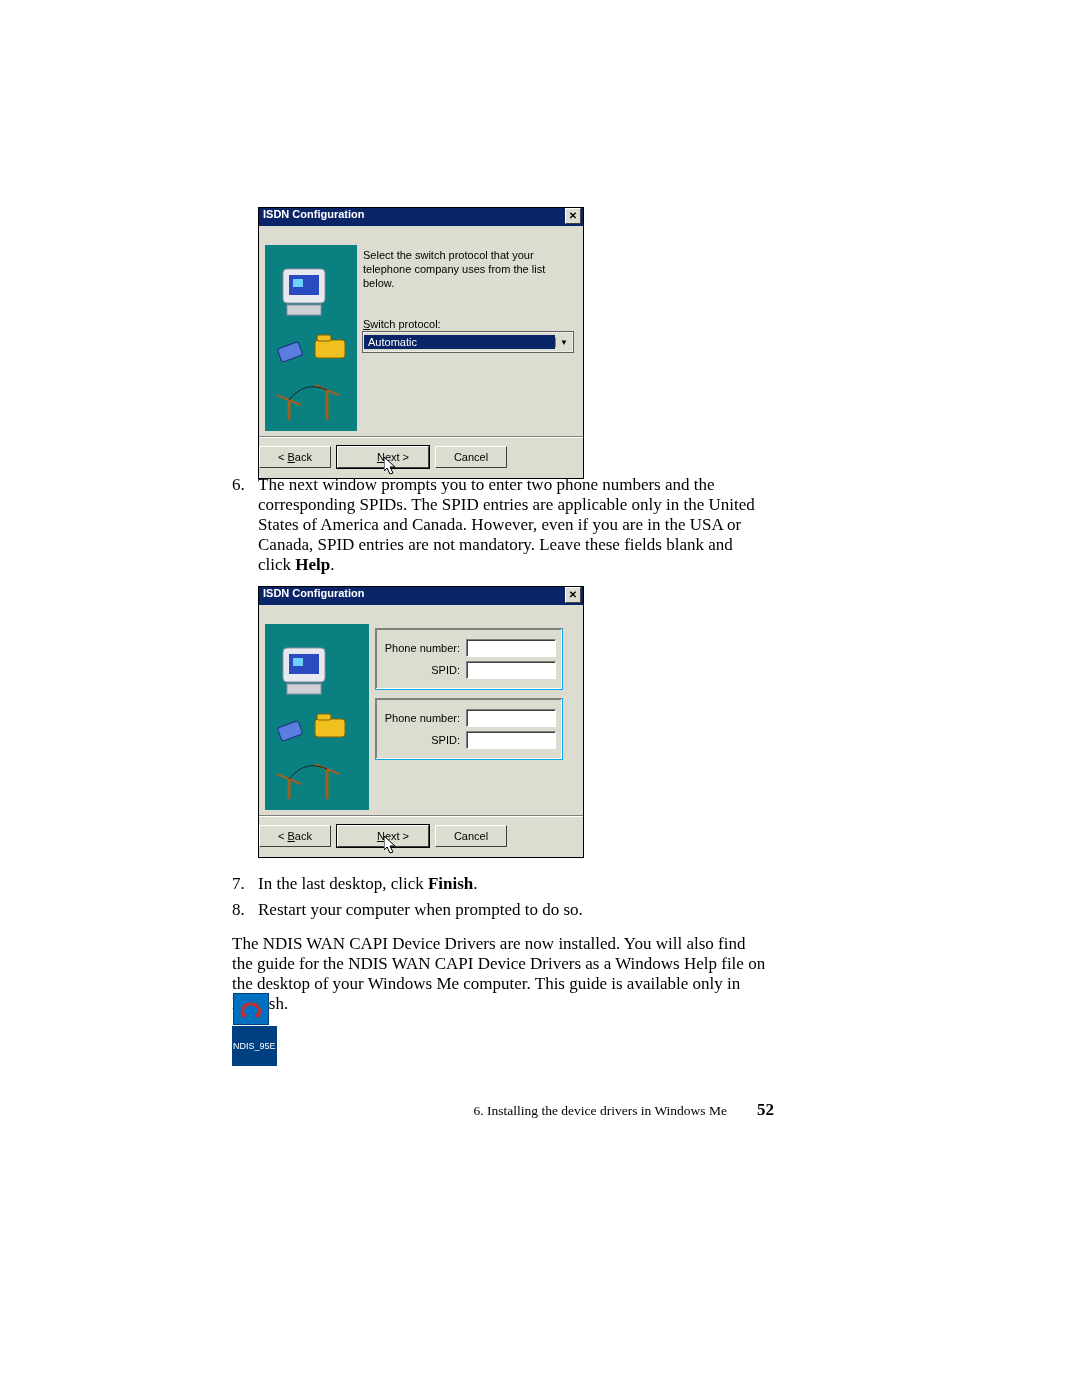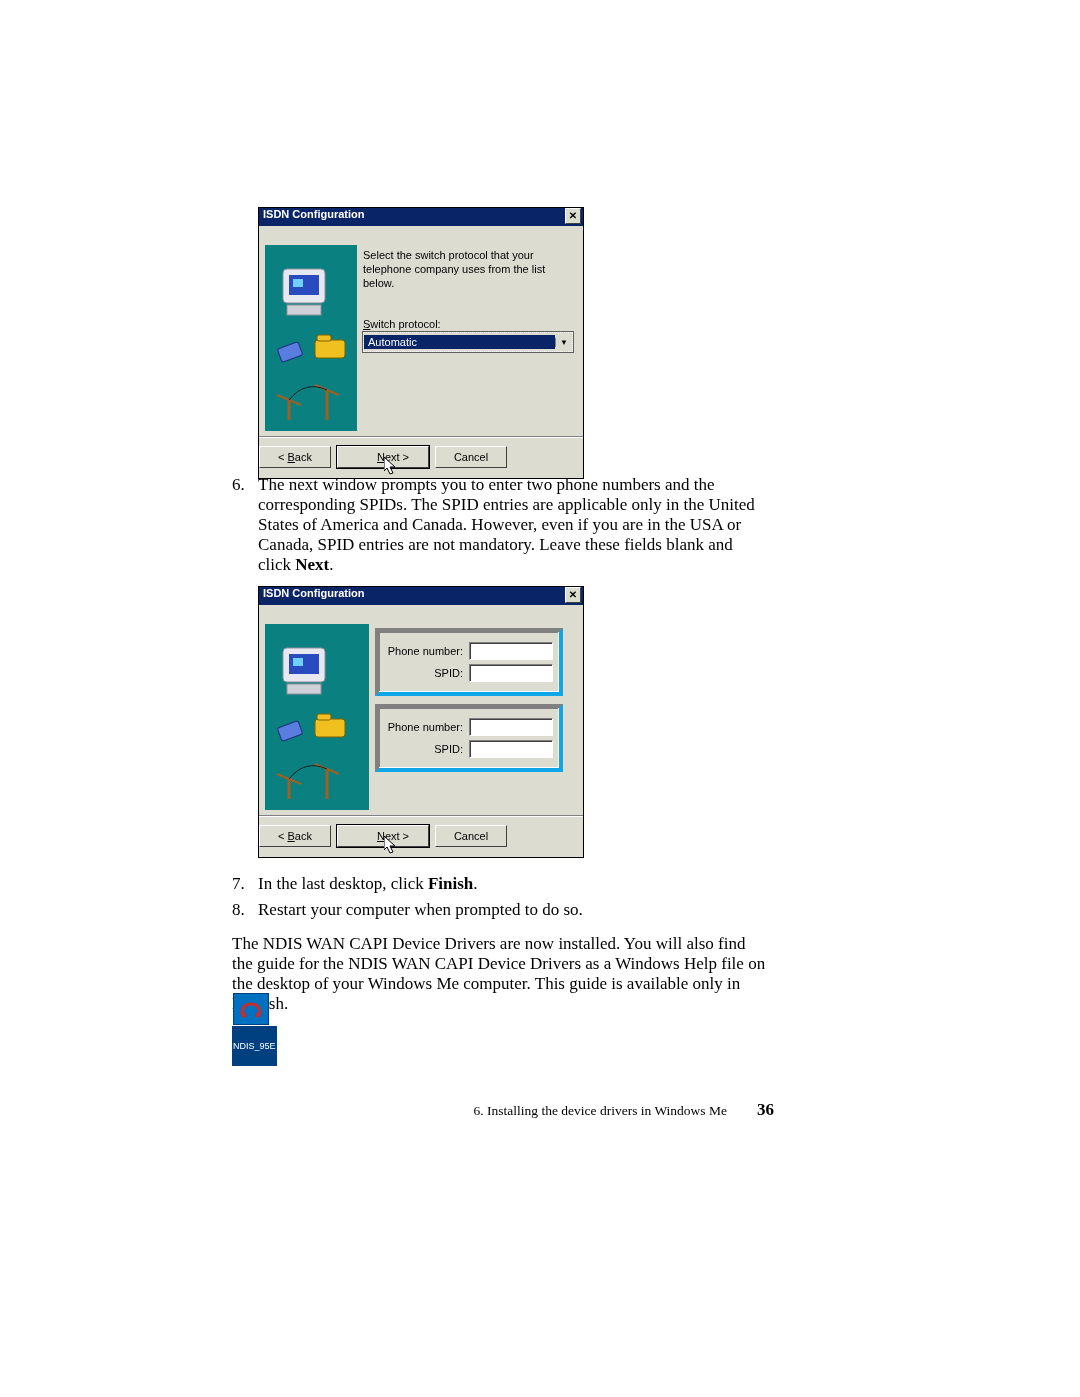--- a/index.html
+++ b/index.html
@@ -125,21 +125,21 @@
     justify-content: center;
   }
   .winbtn.default {
     box-shadow: 0 0 0 1px #000;
     padding-left: 20px;
   }
   .underline-first {
     text-decoration: underline;
   }
   .fieldset {
-    border: 4px solid #0ea5e9;
+    border: 1px solid #0ea5e9;
     border-left-color: #808080;
     border-top-color: #808080;
     box-shadow: inset -1px -1px 0 #fff, inset 1px 1px 0 #808080;
     background: #dcdcd0;
     padding: 6px 6px;
     margin-right: 10px;
     margin-bottom: 8px;
   }
   .fieldrow {
     display: flex;
@@ -284,21 +284,21 @@
       </div>
       <div class="winbtn">
           <span>Cancel</span>
         </div>
     </div>
   </div>
 
   <div class="step" style="top:475px;">
     <span class="num">6.</span>
     <div class="text">
-      <span>The next window prompts you to enter two phone numbers and the corresponding SPIDs. The SPID entries are applicable only in the United States of America and Canada. However, even if you are in the USA or Canada, SPID entries are not mandatory. Leave these fields blank and click </span><b>Next</b><span>.</span>
+      <span>The next window prompts you to enter two phone numbers and the corresponding SPIDs. The SPID entries are applicable only in the United States of America and Canada. However, even if you are in the USA or Canada, SPID entries are not mandatory. Leave these fields blank and click </span><b>Help</b><span>.</span>
     </div>
   </div>
 
   <div class="dialog" style="left:258px; top:586px; width:324px;">
     <div class="titlebar">
       <span>ISDN Configuration</span>
       <span class="close">
           <span>✕</span>
         </span>
     </div>
@@ -378,16 +378,16 @@
         <path d="M2 14 Q2 4 11 4 Q20 4 20 14" fill="none" stroke="#c03030" stroke-width="3"></path>
         <circle cx="4" cy="15" r="2.5" fill="#c03030"></circle>
         <circle cx="18" cy="15" r="2.5" fill="#c03030"></circle>
       </svg>
     </div>
     <span class="lbl">NDIS_95E</span>
   </div>
 
   <div class="footer">
     <span>6.   Installing the device drivers in Windows Me</span>
-    <span class="pg">36</span>
+    <span class="pg">52</span>
   </div>
 
 </div>
 
 </body></html>

